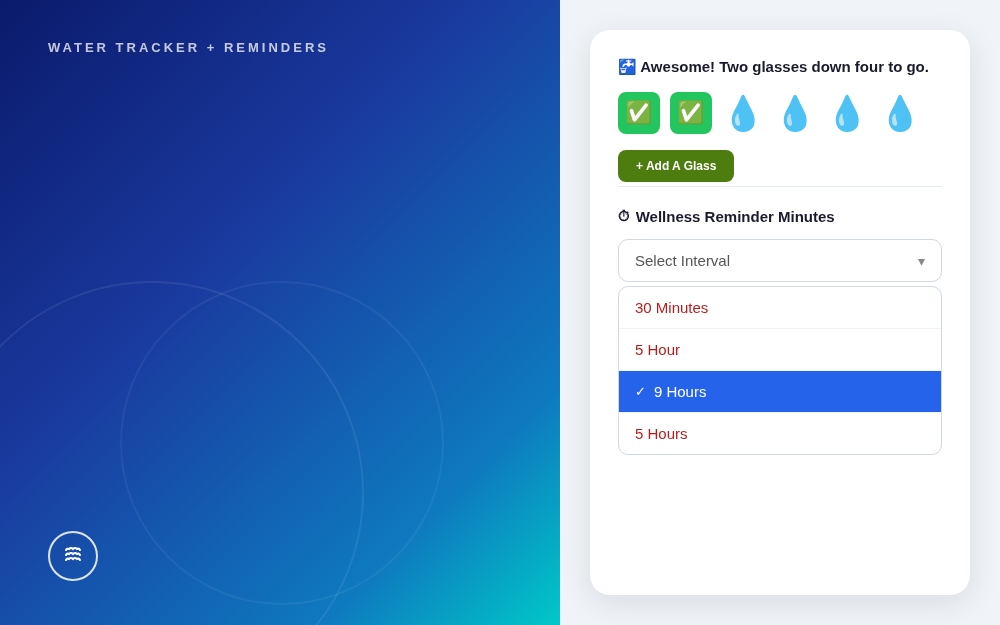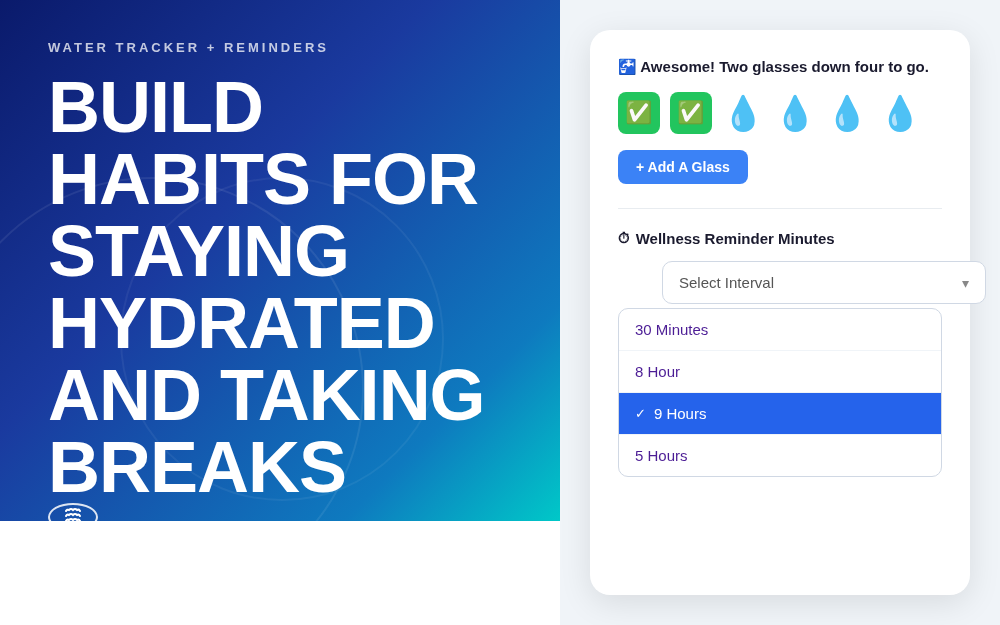--- a/index.html
+++ b/index.html
@@ -7,21 +7,21 @@
       width: 1000px;
       height: 625px;
       overflow: hidden;
       font-family: -apple-system, BlinkMacSystemFont, 'Segoe UI', sans-serif;
       display: flex;
     }
 
     
     .left-panel {
       width: 560px;
-      height: 521px;
+      height: 625px;
       background: linear-gradient(135deg, #0a1a6b 0%, #1a3a9f 40%, #0e7abf 80%, #00c8c8 100%);
       position: relative;
       overflow: hidden;
       display: flex;
       flex-direction: column;
       justify-content: space-between;
       padding: 40px 48px 44px;
     }
 
     
@@ -122,29 +122,28 @@
       align-items: center;
       justify-content: center;
       font-size: 22px;
     }
 
     .drop-icon {
       font-size: 34px;
     }
 
     .add-glass-btn {
-      background: #3b82f6;
+      background: #4d7c0f;
       color: white;
       border: none;
       border-radius: 8px;
       padding: 9px 18px;
-      font-size: 14px;
+      font-size: 12px;
       font-weight: 600;
       cursor: pointer;
-      margin-bottom: 20px;
     }
 
     .divider {
       border: none;
       border-top: 1px solid #e8ecf0;
       margin: 4px 0 20px;
     }
 
     
     .wellness-title {
@@ -167,41 +166,40 @@
       border: 1.5px solid #d0d8e4;
       border-radius: 10px;
       padding: 12px 16px;
       font-size: 15px;
       color: #555;
       background: white;
       display: flex;
       justify-content: space-between;
       align-items: center;
       cursor: pointer;
-      margin-left: 44px;
     }
 
     .chevron {
       font-size: 14px;
       color: #888;
     }
 
     
     .dropdown-menu {
       border: 1.5px solid #d0d8e4;
       border-radius: 10px;
       margin-top: 4px;
       overflow: hidden;
       background: white;
     }
 
     .dropdown-item {
       padding: 12px 16px;
       font-size: 15px;
-      color: #4c1d95;
+      color: #b91c1c;
       cursor: pointer;
       display: flex;
       align-items: center;
       gap: 8px;
     }
 
     .dropdown-item:not(:last-child) {
       border-bottom: 1px solid #f0f4f8;
     }
 
@@ -215,21 +213,20 @@
     }
   </style>
 </head>
 <body>
 
 <div class="left-panel">
   <div>
     <div class="subtitle">WATER TRACKER + REMINDERS</div>
   </div>
 
-  <div class="main-heading">BUILD HABITS FOR STAYING HYDRATED AND TAKING BREAKS</div>
 
   <div class="logo-circle">
     <svg width="24" height="24" viewBox="0 0 24 24" fill="none">
       <path d="M5 6 Q6 4 8 5 Q10 3 12 5 Q14 3 16 5 Q18 4 19 6" stroke="white" stroke-width="2" fill="none" stroke-linecap="round"></path>
       <path d="M5 11 Q6 9 8 10 Q10 8 12 10 Q14 8 16 10 Q18 9 19 11" stroke="white" stroke-width="2" fill="none" stroke-linecap="round"></path>
       <path d="M5 16 Q6 14 8 15 Q10 13 12 15 Q14 13 16 15 Q18 14 19 16" stroke="white" stroke-width="2" fill="none" stroke-linecap="round"></path>
     </svg>
   </div>
 </div>
 
@@ -265,21 +262,21 @@
       <div class="select-trigger">
         <span>Select Interval</span>
         <span class="chevron">▾</span>
       </div>
 
       <div class="dropdown-menu">
         <div class="dropdown-item">
           <span>30 Minutes</span>
         </div>
         <div class="dropdown-item">
-          <span>8 Hour</span>
+          <span>5 Hour</span>
         </div>
         <div class="dropdown-item selected">
           <span class="checkmark">✓</span>
           <span>9 Hours</span>
         </div>
         <div class="dropdown-item">
           <span>5 Hours</span>
         </div>
       </div>
     </div>

